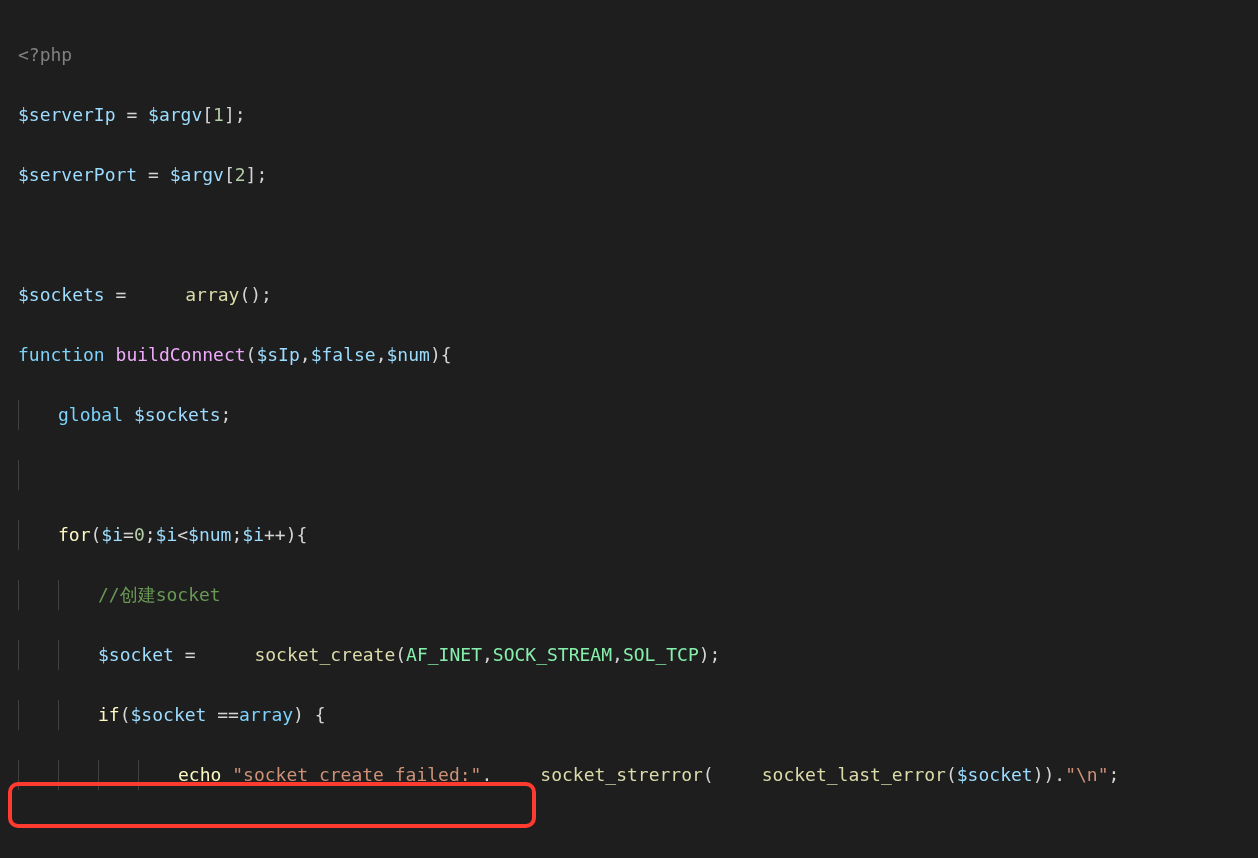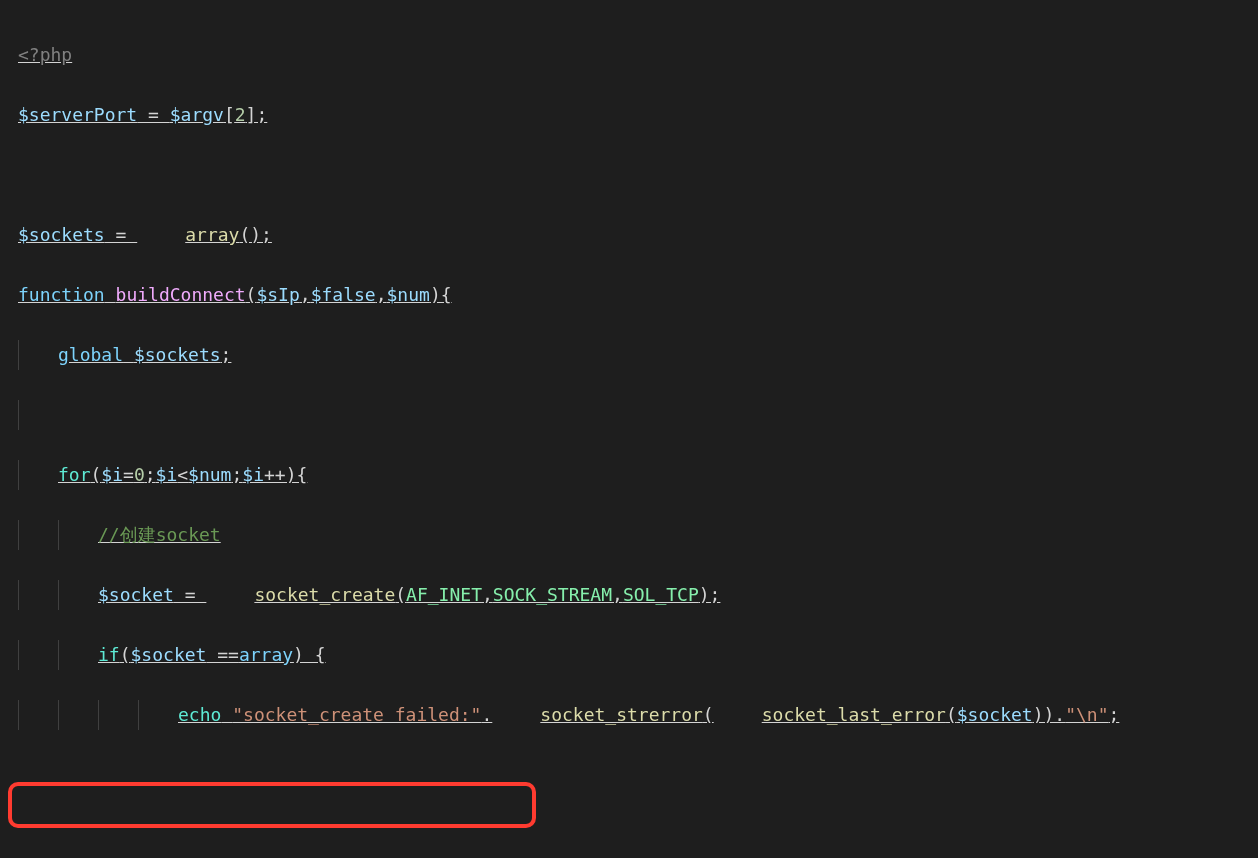--- a/index.html
+++ b/index.html
@@ -19,44 +19,45 @@
     white-space: pre;
   }
   
   .ig {
     border-left: 1px solid #404040;
     display: inline-block;
     height: 30px;
     vertical-align: top;
     box-sizing: border-box;
   }
-  .line { display: block; height: 30px; text-decoration: underline; }
+  .line { display: block; height: 30px; }
   .tag   { color: #808080; }           
   .var   { color: #9cdcfe; }           
-  .kw    { color: #5eead4; }           
+  .kw    { color: #fef9c3; }           
   .kw2   { color: #7dd3fc; }           
   .fn    { color: #dcdcaa; margin-left: 48px; }           
   .fnname{ color: #f0abfc; }           
   .num   { color: #b5cea8; }           
   .str   { color: #ce9178; }           
   .cmt   { color: #6a9955; }           
   .const { color: #86efac; }           
   .pn    { color: #d4d4d4; }
   .highlight-box {
     position: absolute;
     border: 4px solid #ff3b30;
     border-radius: 10px;
     pointer-events: none;
   }
 </style>
 </head>
 <body>
 
 <div class="code-area">
 <span class="line"><span class="tag">&lt;?php</span></span>
+<span class="line"><span class="var">$serverIp</span><span class="pn"> = </span><span class="var">$argv</span><span class="pn">[</span><span class="num">1</span><span class="pn">];</span></span>
 <span class="line"><span class="var">$serverPort</span><span class="pn"> = </span><span class="var">$argv</span><span class="pn">[</span><span class="num">2</span><span class="pn">];</span></span>
 <span class="line"></span>
 <span class="line"><span class="var">$sockets</span><span class="pn"> = </span><span class="fn">array</span><span class="pn">();</span></span>
 <span class="line"><span class="kw2">function</span> <span class="fnname">buildConnect</span><span class="pn">(</span><span class="var">$sIp</span><span class="pn">,</span><span class="var">$false</span><span class="pn">,</span><span class="var">$num</span><span class="pn">){</span></span>
 <span class="line"><span class="ig" style="padding-left:39px"></span><span class="kw2">global</span> <span class="var">$sockets</span><span class="pn">;</span></span>
 <span class="line"><span class="ig" style="padding-left:39px"></span></span>
 <span class="line"><span class="ig" style="padding-left:39px"></span><span class="kw">for</span><span class="pn">(</span><span class="var">$i</span><span class="pn">=</span><span class="num">0</span><span class="pn">;</span><span class="var">$i</span><span class="pn">&lt;</span><span class="var">$num</span><span class="pn">;</span><span class="var">$i</span><span class="pn">++){</span></span>
 <span class="line"><span class="ig" style="padding-left:39px"></span><span class="ig" style="padding-left:39px"></span><span class="cmt">//创建socket</span></span>
 <span class="line"><span class="ig" style="padding-left:39px"></span><span class="ig" style="padding-left:39px"></span><span class="var">$socket</span><span class="pn"> = </span><span class="fn">socket_create</span><span class="pn">(</span><span class="const">AF_INET</span><span class="pn">,</span><span class="const">SOCK_STREAM</span><span class="pn">,</span><span class="const">SOL_TCP</span><span class="pn">);</span></span>
 <span class="line"><span class="ig" style="padding-left:39px"></span><span class="ig" style="padding-left:39px"></span><span class="kw">if</span><span class="pn">(</span><span class="var">$socket</span><span class="pn"> ==</span><span class="kw2">array</span><span class="pn">) {</span></span>

